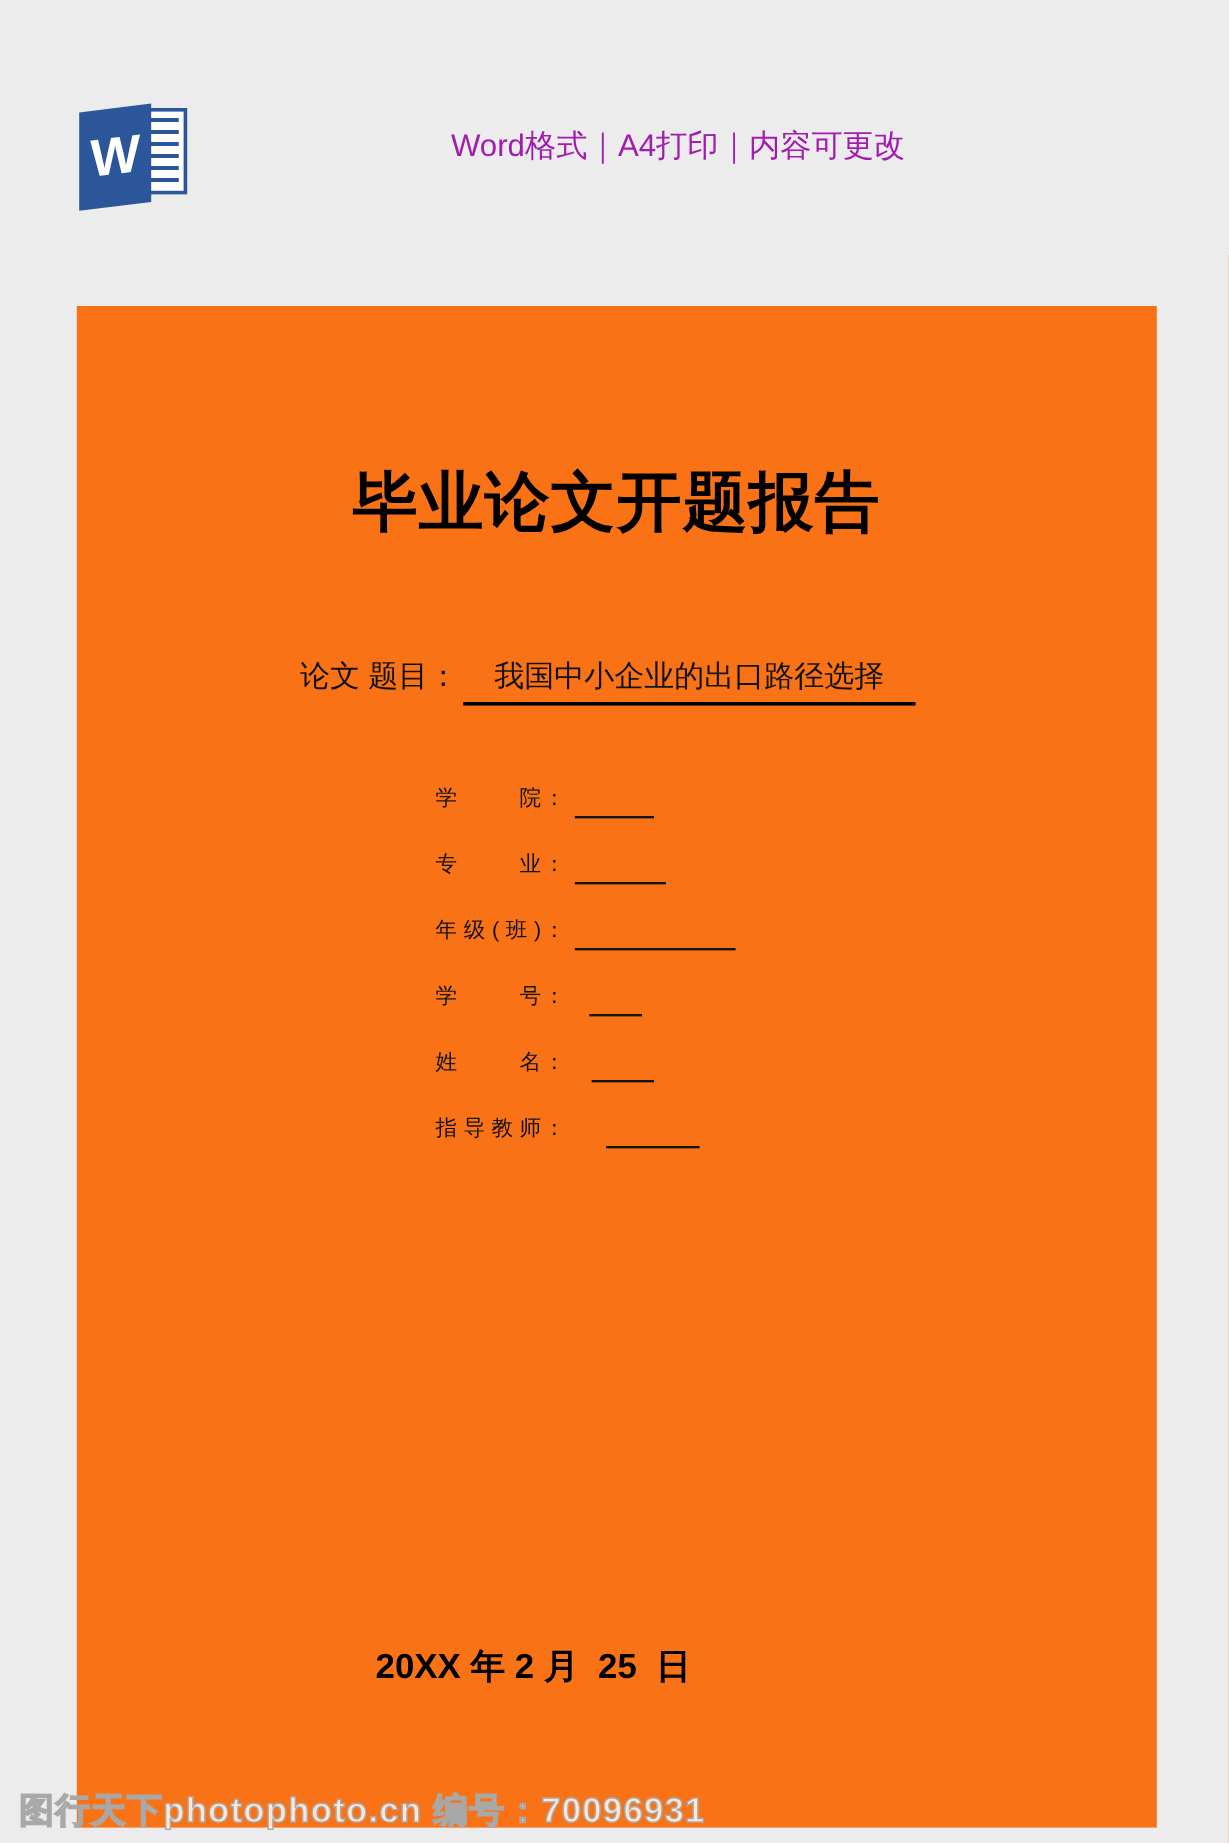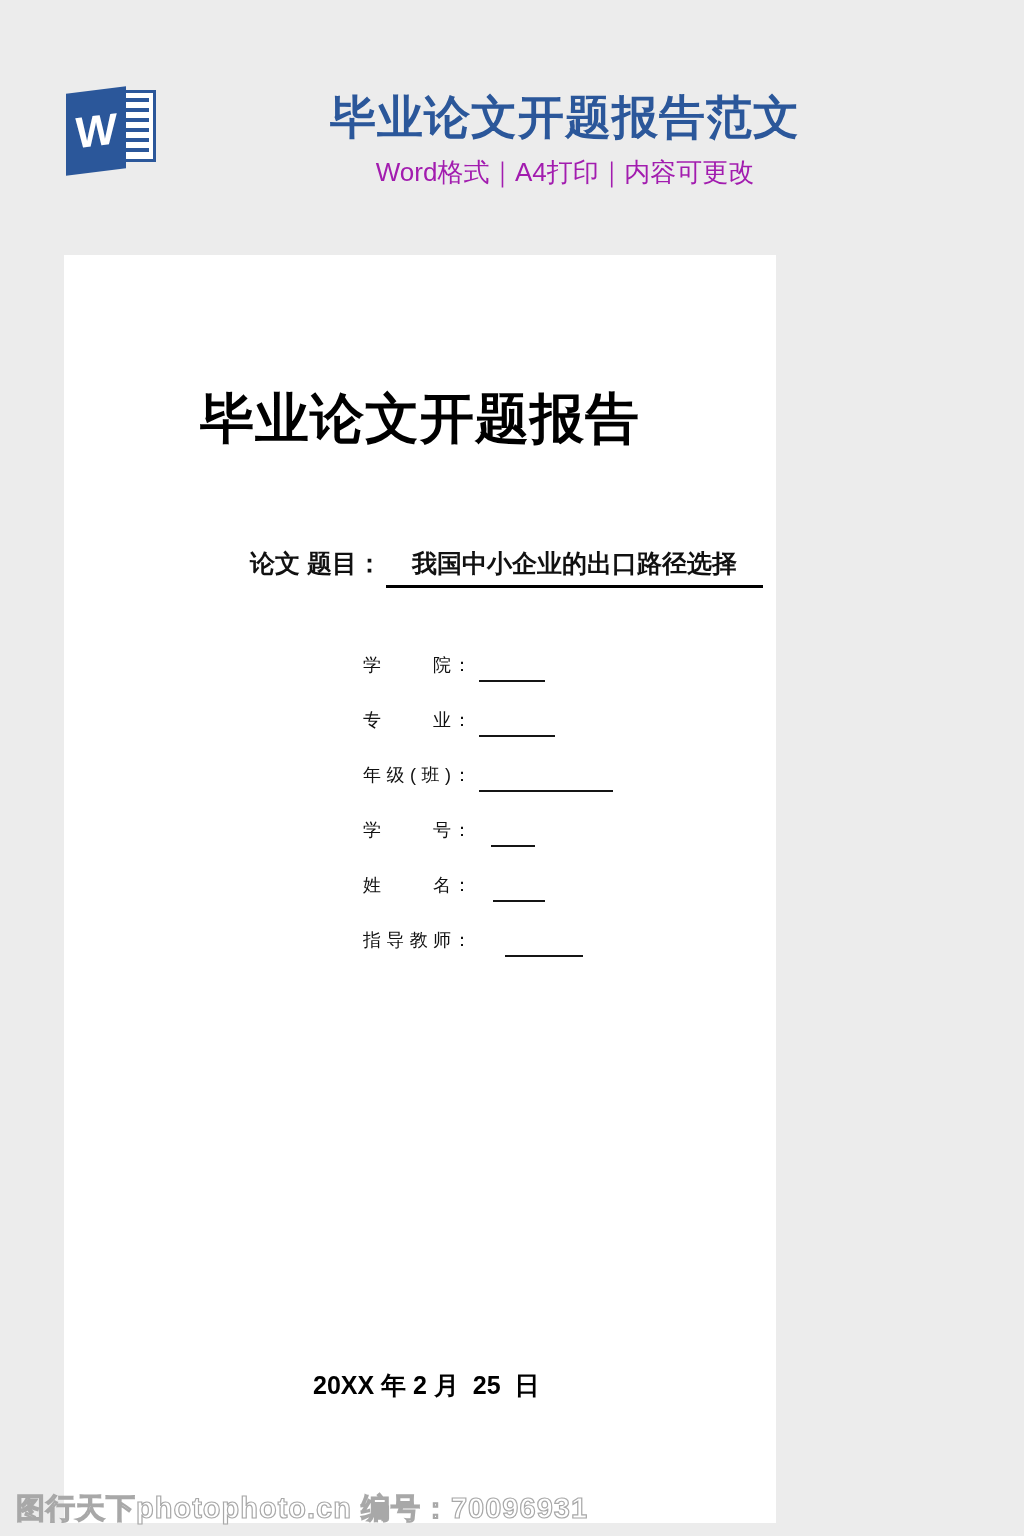--- a/index.html
+++ b/index.html
@@ -35,33 +35,33 @@
 
   .header-text { position:absolute; left:205px; top:92px; width:720px; text-align:center; }
   .header-title {
     font-size:46px; font-weight:bold; color:#2b579a;
     letter-spacing:1px; line-height:1.1;
   }
   .header-subtitle { margin-top:12px; font-size:26px; color:#a21caf; }
 
   
   .page {
-    position:absolute; left:64px; top:255px; width:712px; height:1268px;
-    background:#ffffff;
+    position:absolute; left:64px; top:255px; width:900px; height:1268px;
+    background:#f97316;
   }
 
   .doc-title {
     position:absolute; top:128px; left:0; width:100%;
     text-align:center; font-size:54px; font-weight:bold; color:#000;
     letter-spacing:1px;
   }
 
   .thesis-line {
     position:absolute; top:292px; left:186px;
-    font-size:25px; font-weight:bold; white-space:pre;
+    font-size:25px; font-weight:normal; white-space:pre;
   }
   .thesis-underline {
     display:inline-block;
     border-bottom:3px solid #000;
     padding:0 26px 5px 26px;
     margin-left:4px;
   }
 
   .form { position:absolute; top:398px; left:299px; }
   .field-row { height:55px; display:flex; align-items:flex-start; font-size:18px; font-weight:normal; }
@@ -76,21 +76,21 @@
   }
   .b0 { width:66px; }
   .b1 { width:76px; }
   .b2 { width:134px; }
   .b3 { width:44px; margin-left:20px; }
   .b4 { width:52px; margin-left:22px; }
   .b5 { width:78px; margin-left:34px; }
 
   .doc-date {
     position:absolute; top:1114px; left:249px;
-    font-size:25px; font-weight:600; white-space:pre; color:#000;
+    font-size:29px; font-weight:600; white-space:pre; color:#000;
   }
 
   
   .watermark {
     position:absolute; left:16px; top:1489px;
     font-size:29px; font-weight:bold; letter-spacing:1px;
     color:rgba(255,255,255,0.82);
     -webkit-text-stroke:1.2px #a8a8a8;
     white-space:pre;
   }
@@ -101,21 +101,20 @@
 <div class="header">
   <div class="word-icon">
     <div class="doc">
       <div class="lines"></div>
     </div>
     <div class="flap">
       <span class="letter">W</span>
     </div>
   </div>
   <div class="header-text">
-    <div class="header-title">毕业论文开题报告范文</div>
     <div class="header-subtitle">Word格式｜A4打印｜内容可更改</div>
   </div>
 </div>
 
 <div class="page">
 
   <div class="doc-title">毕业论文开题报告</div>
 
   <div class="thesis-line"><span>论文 题目：</span><span class="thesis-underline">我国中小企业的出口路径选择</span></div>
 

